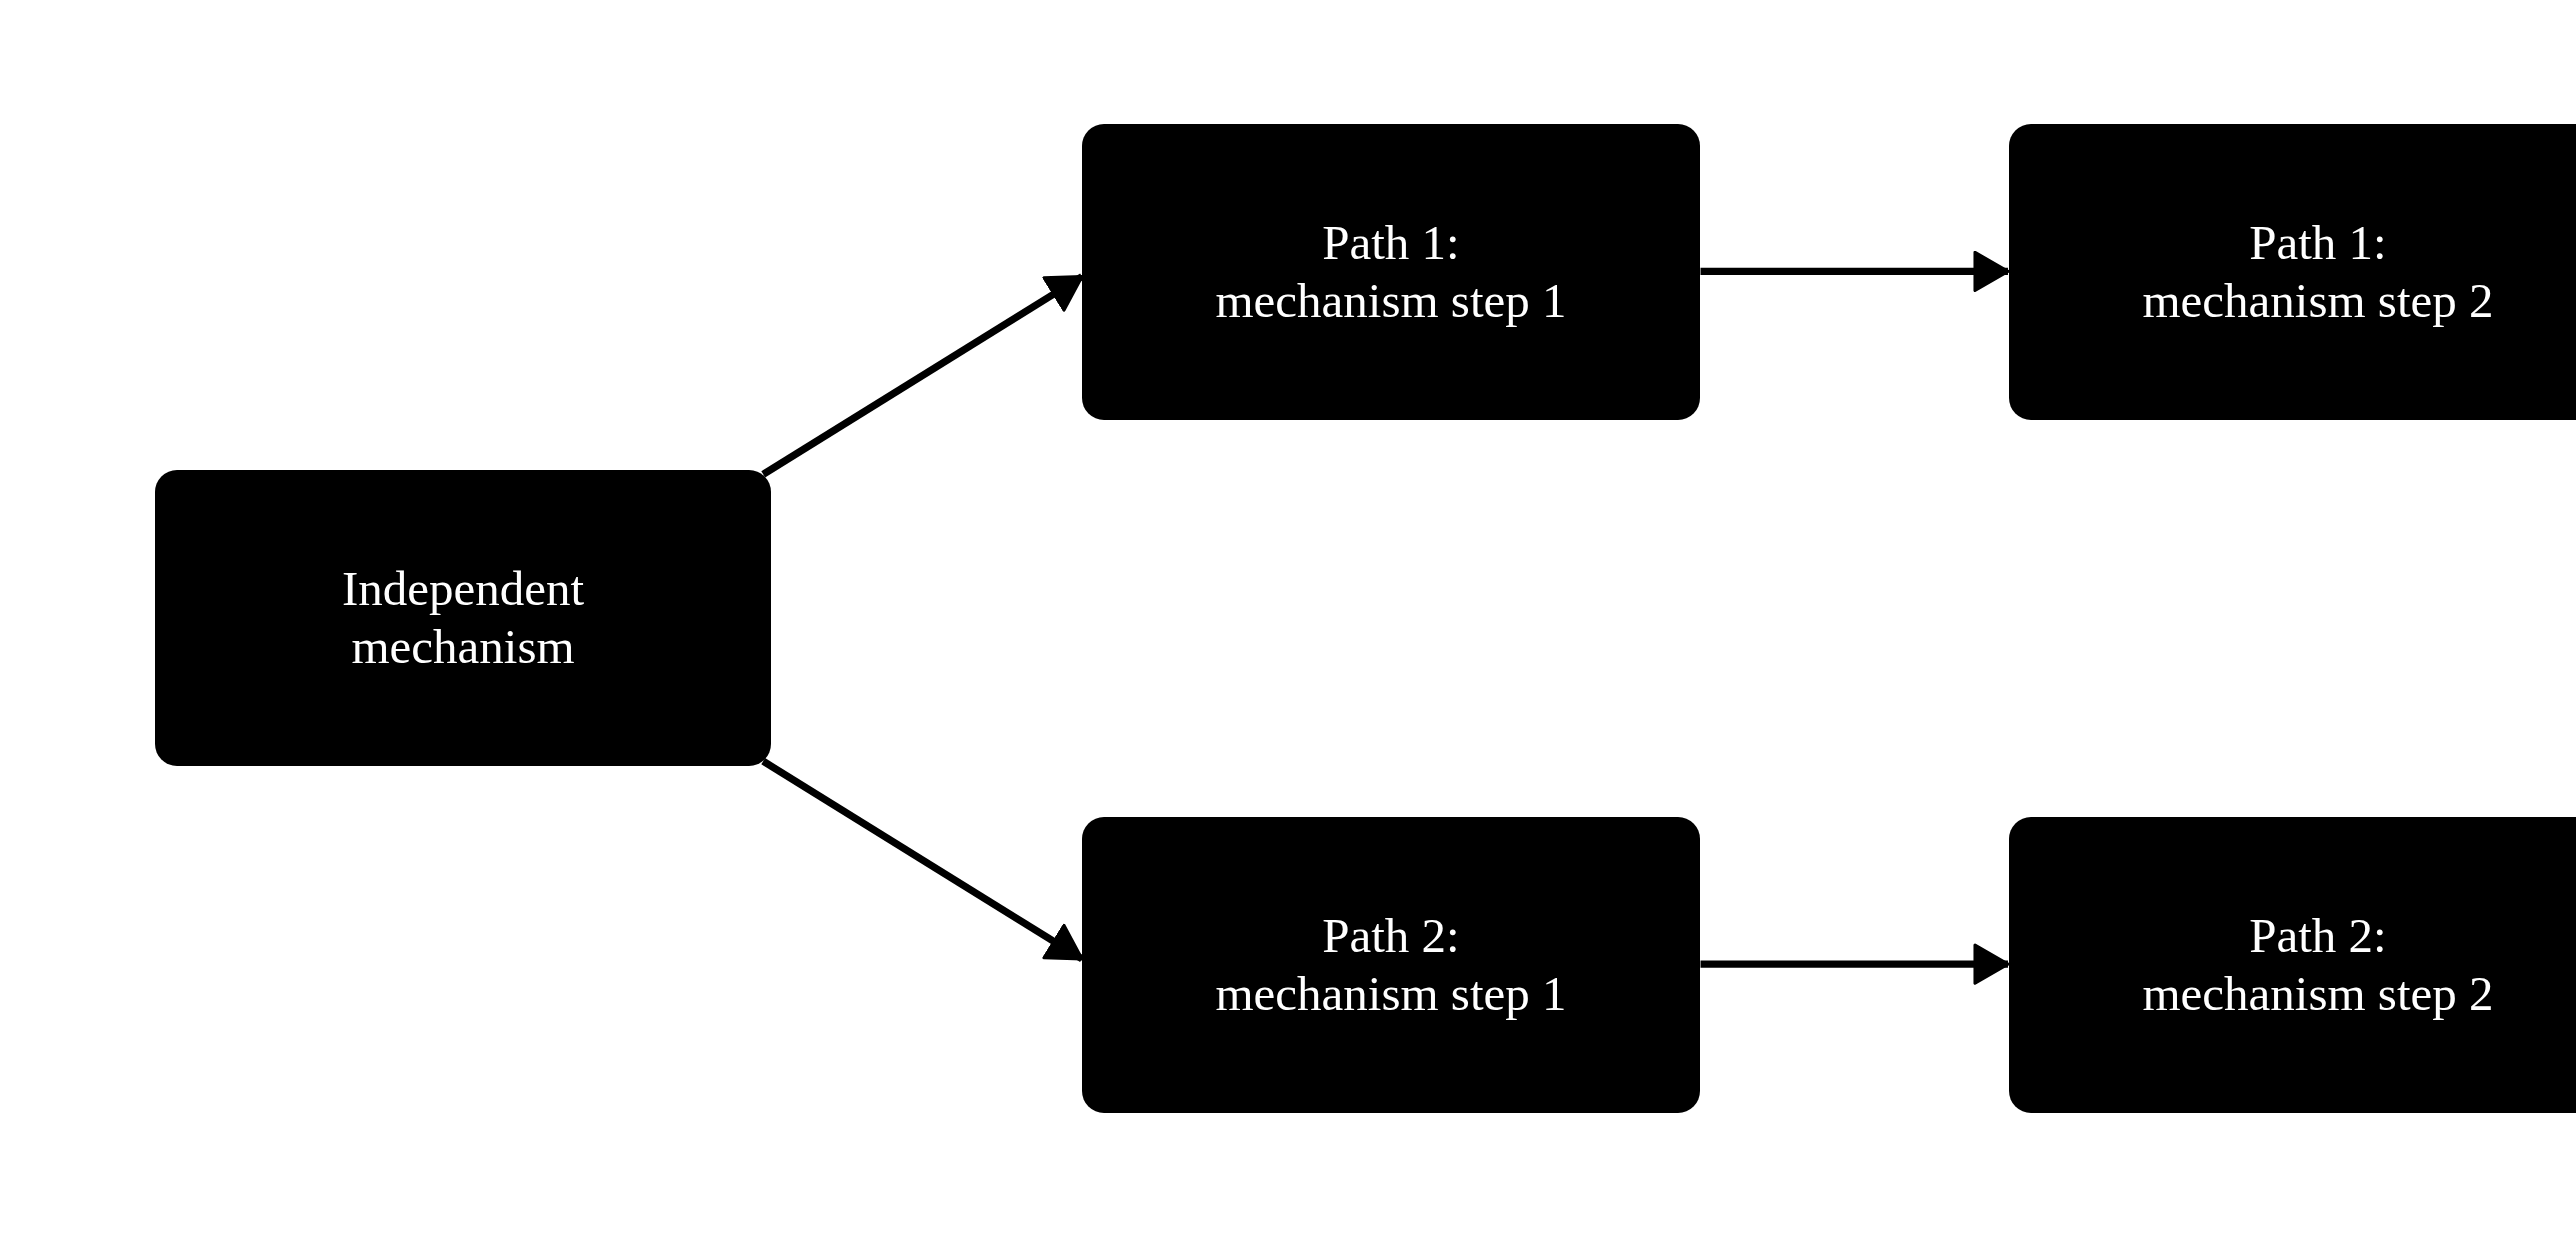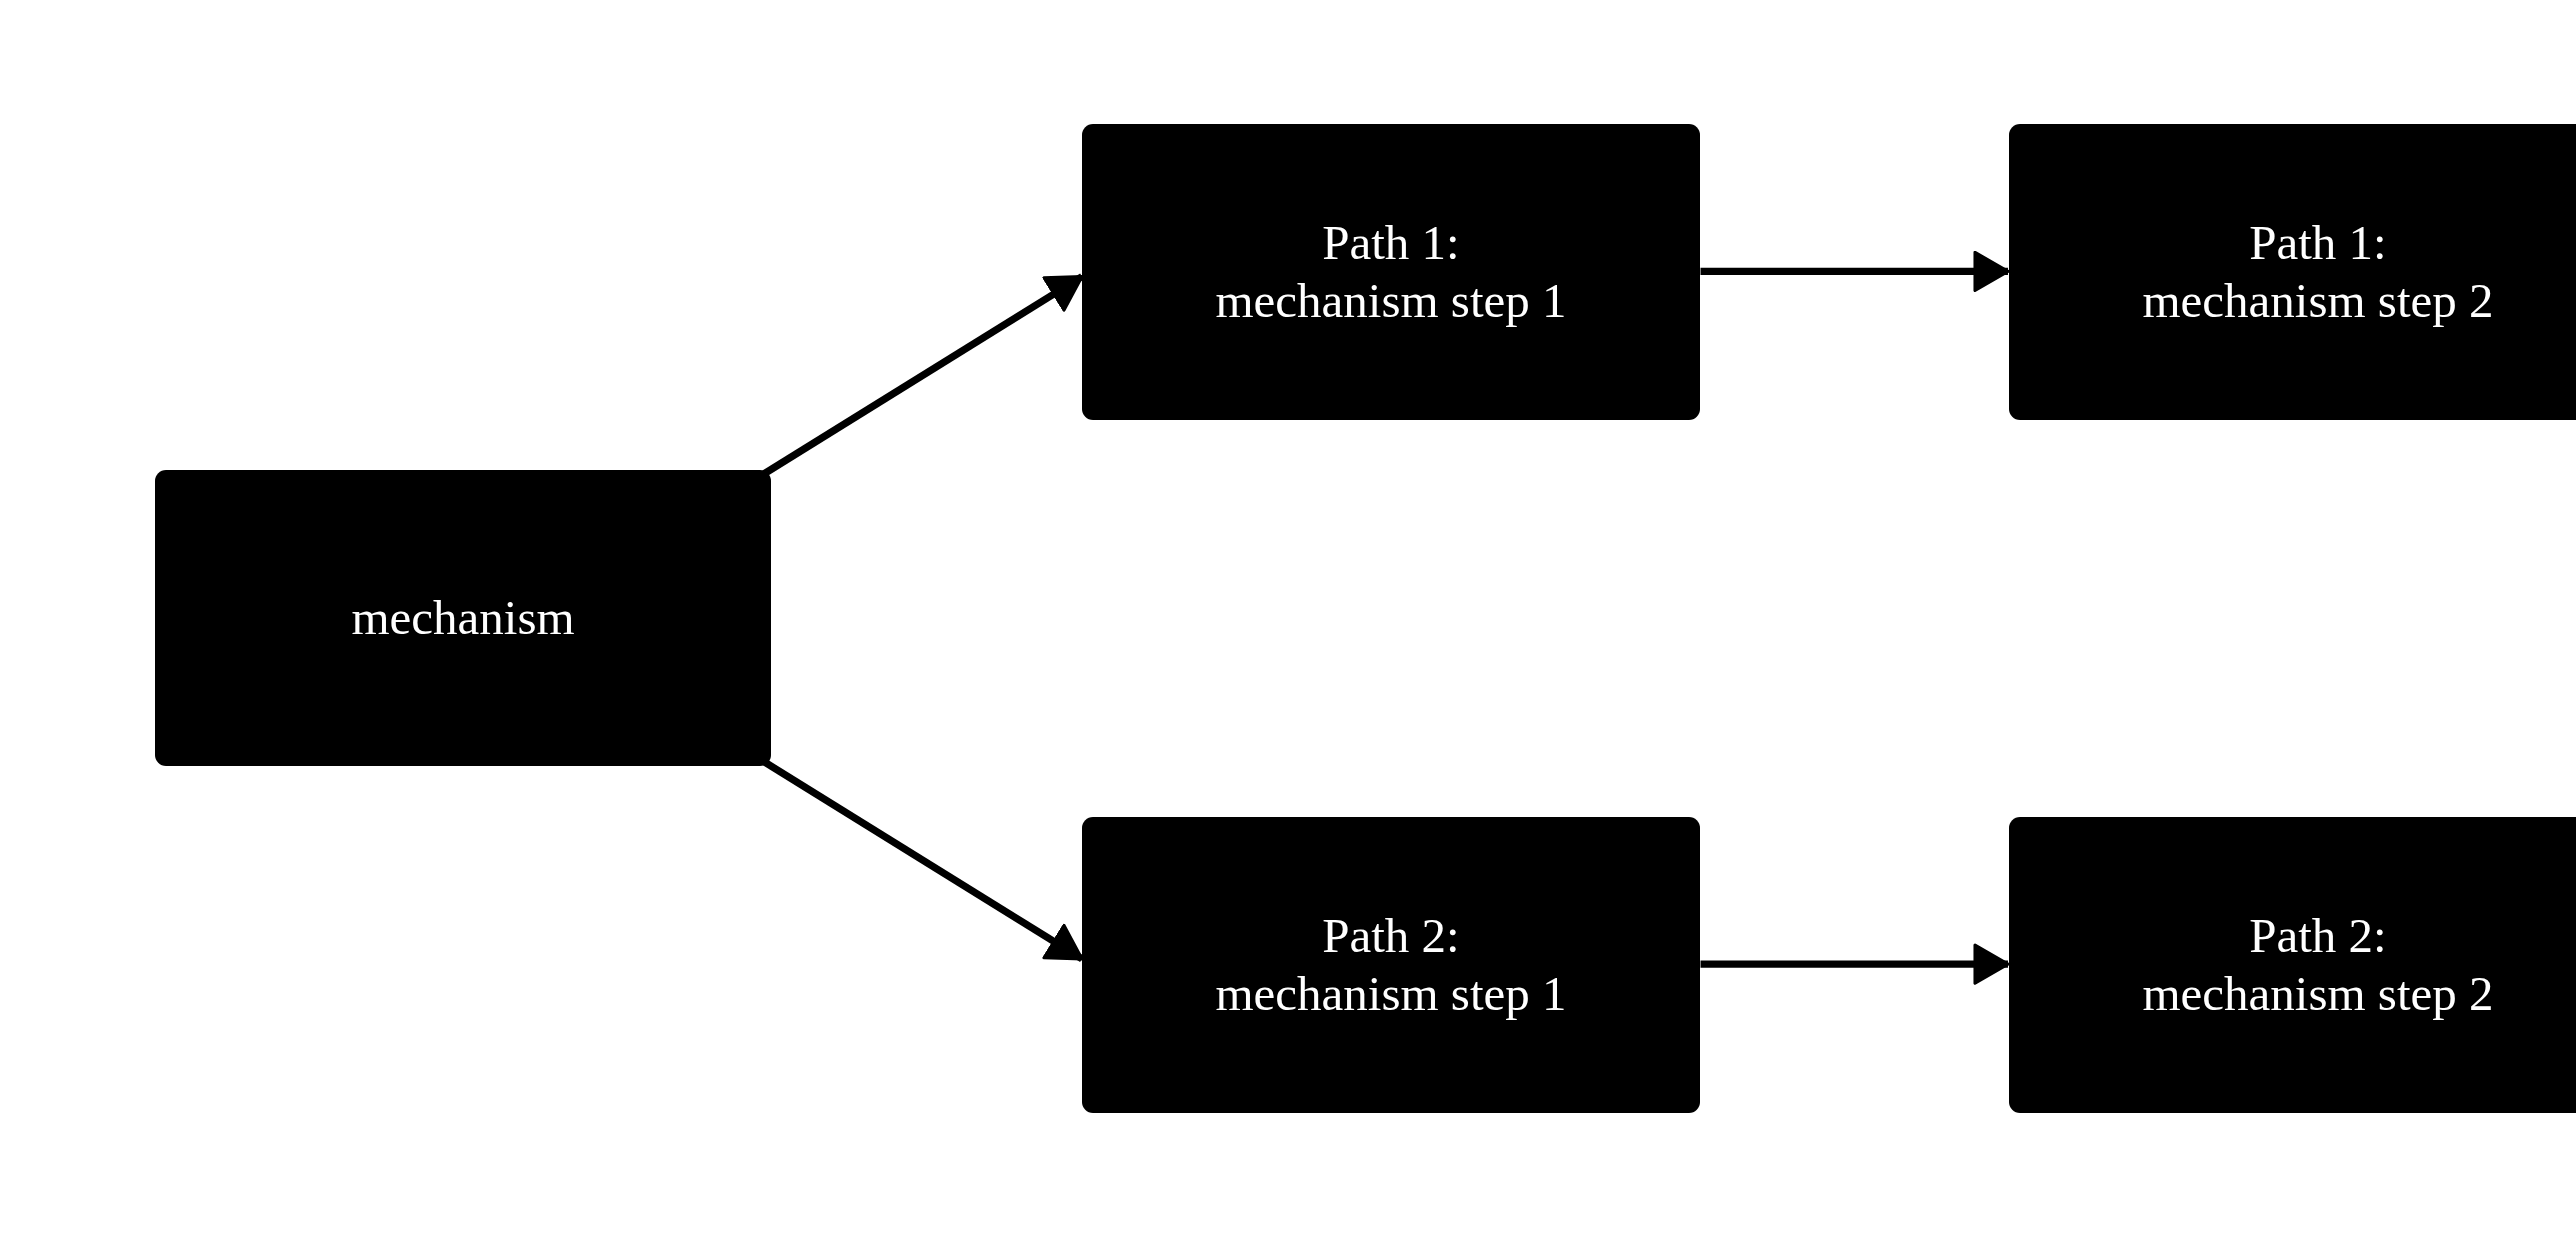--- a/index.html
+++ b/index.html
@@ -30,21 +30,21 @@
   .arrowhead {
     fill: var(--edge-color, #000000);
     stroke: var(--edge-color, #000000);
     stroke-width: 6px;
     stroke-linejoin: round;
   }
   .node {
     position: absolute;
     background: var(--node-fill, #000000);
     color: var(--node-text, #ffffff);
-    border-radius: 11px;
+    border-radius: 22px;
     display: flex;
     flex-direction: column;
     align-items: center;
     justify-content: center;
     text-align: center;
     font-size: 49px;
     line-height: 58px;
     white-space: nowrap;
   }
   .node span { display: block; }
@@ -67,20 +67,21 @@
     </defs>
     <line class="edge" x1="1481" y1="921" x2="2100" y2="537" marker-end="url(#arrow)"></line>
     <line class="edge" x1="1481" y1="1478" x2="2100" y2="1862" marker-end="url(#arrow)"></line>
     <line class="edge" x1="3301" y1="527" x2="3898" y2="527" marker-end="url(#arrow)"></line>
     <line class="edge" x1="3301" y1="1872" x2="3898" y2="1872" marker-end="url(#arrow)"></line>
     <line class="edge" x1="5100" y1="532" x2="5704" y2="916" marker-end="url(#arrow)"></line>
     <line class="edge" x1="5100" y1="1867" x2="5704" y2="1483" marker-end="url(#arrow)"></line>
   </svg>
 
   <div class="node" id="node-independent">
+    <span>Independent</span>
     <span>mechanism</span>
   </div>
 
   <div class="node" id="node-p1s1">
     <span>Path 1:</span>
     <span>mechanism step 1</span>
   </div>
 
   <div class="node" id="node-p1s2">
     <span>Path 1:</span>

